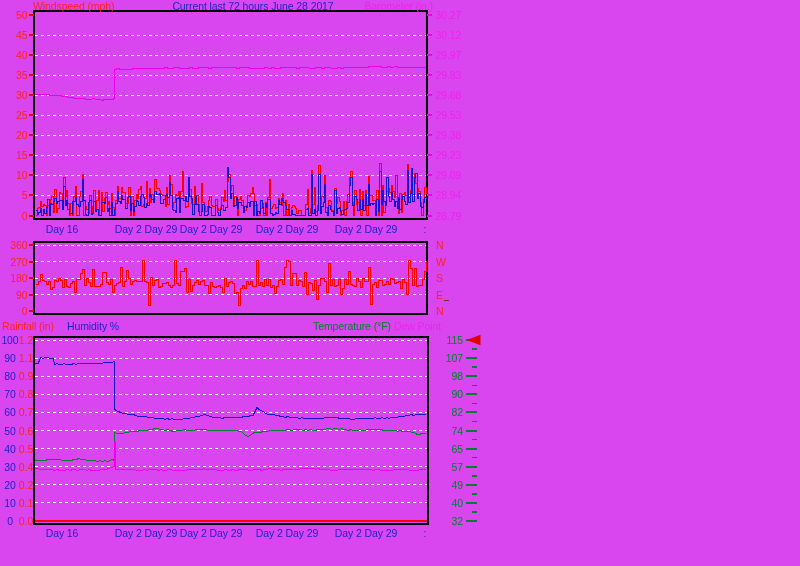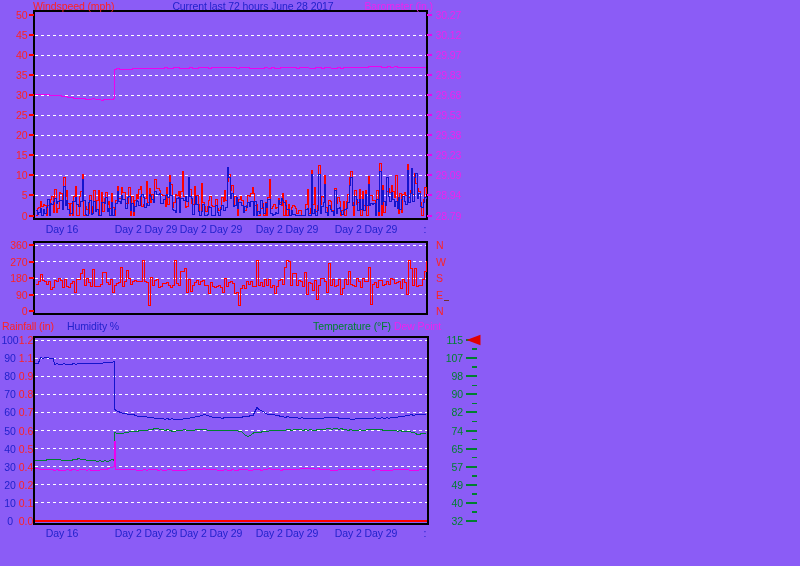--- a/index.html
+++ b/index.html
@@ -1,16 +1,16 @@
 <!DOCTYPE html>
 <html><head>
 <meta charset="utf-8">
 <style>
   html,body{margin:0;padding:0;}
-  #screen{position:relative;width:800px;height:566px;background:#8b5cf6;overflow:hidden;}
+  #screen{position:relative;width:800px;height:566px;background:#d946ef;overflow:hidden;}
   svg{position:absolute;left:0;top:0;}
   svg text{font-family:"Liberation Sans","DejaVu Sans",sans-serif;font-size:10.5px;letter-spacing:-0.1px;}
   .grid{shape-rendering:crispEdges;}
 </style>
 </head>
 <body>
 
 <div id="screen">
 <svg id="scene" width="800" height="566">
   <g id="gen">

